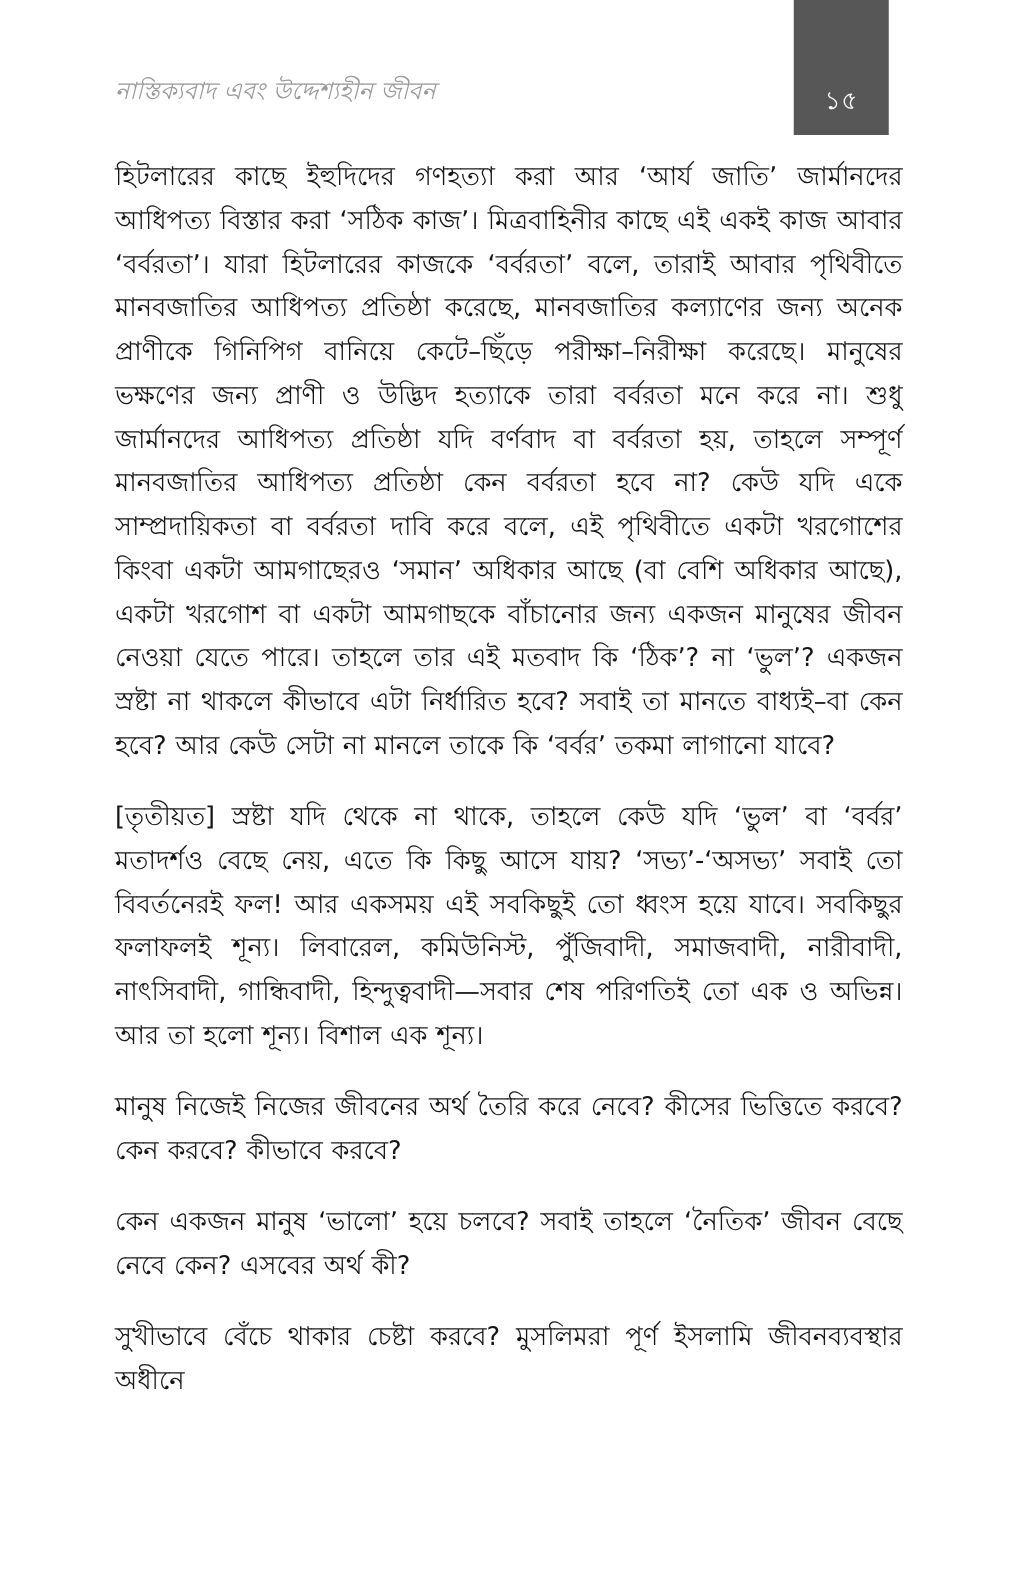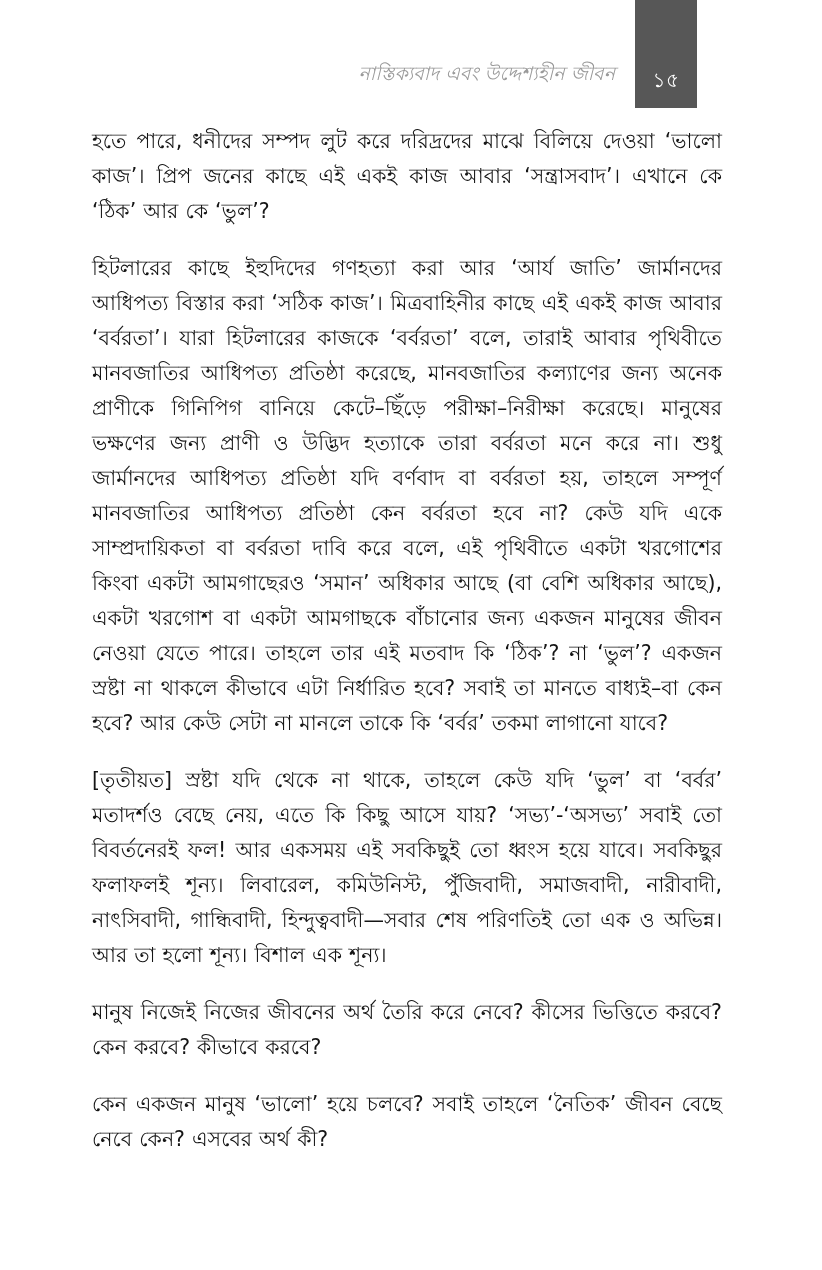--- a/index.html
+++ b/index.html
@@ -17,42 +17,42 @@
     background: #ffffff;
     overflow: hidden;
     box-sizing: border-box;
   }
 
   
   .page-number-block {
     position: absolute;
     top: 0;
     left: 635px;
-    width: 62px;
+    width: 76px;
     height: 108px;
     background: #575757;
   }
   .page-number {
     position: absolute;
     left: 0;
     right: 0;
     bottom: 18px;
     text-align: center;
     color: #ffffff;
     font-size: 20px;
     line-height: 1;
     font-family: "DejaVu Sans", "Liberation Sans", sans-serif;
     letter-spacing: 0.5px;
   }
   .running-head {
     position: absolute;
     top: 62px;
     left: 92px;
     width: 523px;
-    text-align: right;
+    text-align: left;
     color: #9a9a9a;
     font-size: 19px;
     line-height: 1.25;
     font-style: italic;
     font-family: "DejaVu Sans", "Liberation Sans", sans-serif;
     white-space: nowrap;
   }
 
   
   .content {
@@ -84,35 +84,35 @@
 <div class="page">
 
   <div class="page-number-block">
     <div class="page-number">১৫</div>
   </div>
 
   <div class="running-head">নাস্তিক্যবাদ এবং উদ্দেশ্যহীন জীবন</div>
 
   <div class="content">
 
-    <p class="para">
-      <span>হতে পারে, ধনীদের সম্পদ লুট করে দরিদ্রদের মাঝে বিলিয়ে দেওয়া ‘ভালো কাজ’। প্রিপ জনের কাছে এই একই কাজ আবার ‘সন্ত্রাসবাদ’। এখানে কে ‘ঠিক’ আর কে ‘ভুল’?</span>
-    </p>
 
     <p class="para">
       <span>হিটলারের কাছে ইহুদিদের গণহত্যা করা আর ‘আর্য জাতি’ জার্মানদের আধিপত্য বিস্তার করা ‘সঠিক কাজ’। মিত্রবাহিনীর কাছে এই একই কাজ আবার ‘বর্বরতা’। যারা হিটলারের কাজকে ‘বর্বরতা’ বলে, তারাই আবার পৃথিবীতে মানবজাতির আধিপত্য প্রতিষ্ঠা করেছে, মানবজাতির কল্যাণের জন্য অনেক প্রাণীকে গিনিপিগ বানিয়ে কেটে–ছিঁড়ে পরীক্ষা–নিরীক্ষা করেছে। মানুষের ভক্ষণের জন্য প্রাণী ও উদ্ভিদ হত্যাকে তারা বর্বরতা মনে করে না। শুধু জার্মানদের আধিপত্য প্রতিষ্ঠা যদি বর্ণবাদ বা বর্বরতা হয়, তাহলে সম্পূর্ণ মানবজাতির আধিপত্য প্রতিষ্ঠা কেন বর্বরতা হবে না? কেউ যদি একে সাম্প্রদায়িকতা বা বর্বরতা দাবি করে বলে, এই পৃথিবীতে একটা খরগোশের কিংবা একটা আমগাছেরও ‘সমান’ অধিকার আছে (বা বেশি অধিকার আছে), একটা খরগোশ বা একটা আমগাছকে বাঁচানোর জন্য একজন মানুষের জীবন নেওয়া যেতে পারে। তাহলে তার এই মতবাদ কি ‘ঠিক’? না ‘ভুল’? একজন স্রষ্টা না থাকলে কীভাবে এটা নির্ধারিত হবে? সবাই তা মানতে বাধ্যই–বা কেন হবে? আর কেউ সেটা না মানলে তাকে কি ‘বর্বর’ তকমা লাগানো যাবে?</span>
     </p>
 
     <p class="para">
       <span class="para-lead">[তৃতীয়ত]</span><span> স্রষ্টা যদি থেকে না থাকে, তাহলে কেউ যদি ‘ভুল’ বা ‘বর্বর’ মতাদর্শও বেছে নেয়, এতে কি কিছু আসে যায়? ‘সভ্য’-‘অসভ্য’ সবাই তো বিবর্তনেরই ফল! আর একসময় এই সবকিছুই তো ধ্বংস হয়ে যাবে। সবকিছুর ফলাফলই শূন্য। লিবারেল, কমিউনিস্ট, পুঁজিবাদী, সমাজবাদী, নারীবাদী, নাৎসিবাদী, গান্ধিবাদী, হিন্দুত্ববাদী—সবার শেষ পরিণতিই তো এক ও অভিন্ন। আর তা হলো শূন্য। বিশাল এক শূন্য।</span>
     </p>
 
     <p class="para">
       <span>মানুষ নিজেই নিজের জীবনের অর্থ তৈরি করে নেবে? কীসের ভিত্তিতে করবে? কেন করবে? কীভাবে করবে?</span>
     </p>
 
     <p class="para">
       <span>কেন একজন মানুষ ‘ভালো’ হয়ে চলবে? সবাই তাহলে ‘নৈতিক’ জীবন বেছে নেবে কেন? এসবের অর্থ কী?</span>
     </p>
 
+    <p class="para">
+      <span>সুখীভাবে বেঁচে থাকার চেষ্টা করবে? মুসলিমরা পূর্ণ ইসলামি জীবনব্যবস্থার অধীনে</span>
+    </p>
 
   </div>
 </div>
 
 </body></html>

